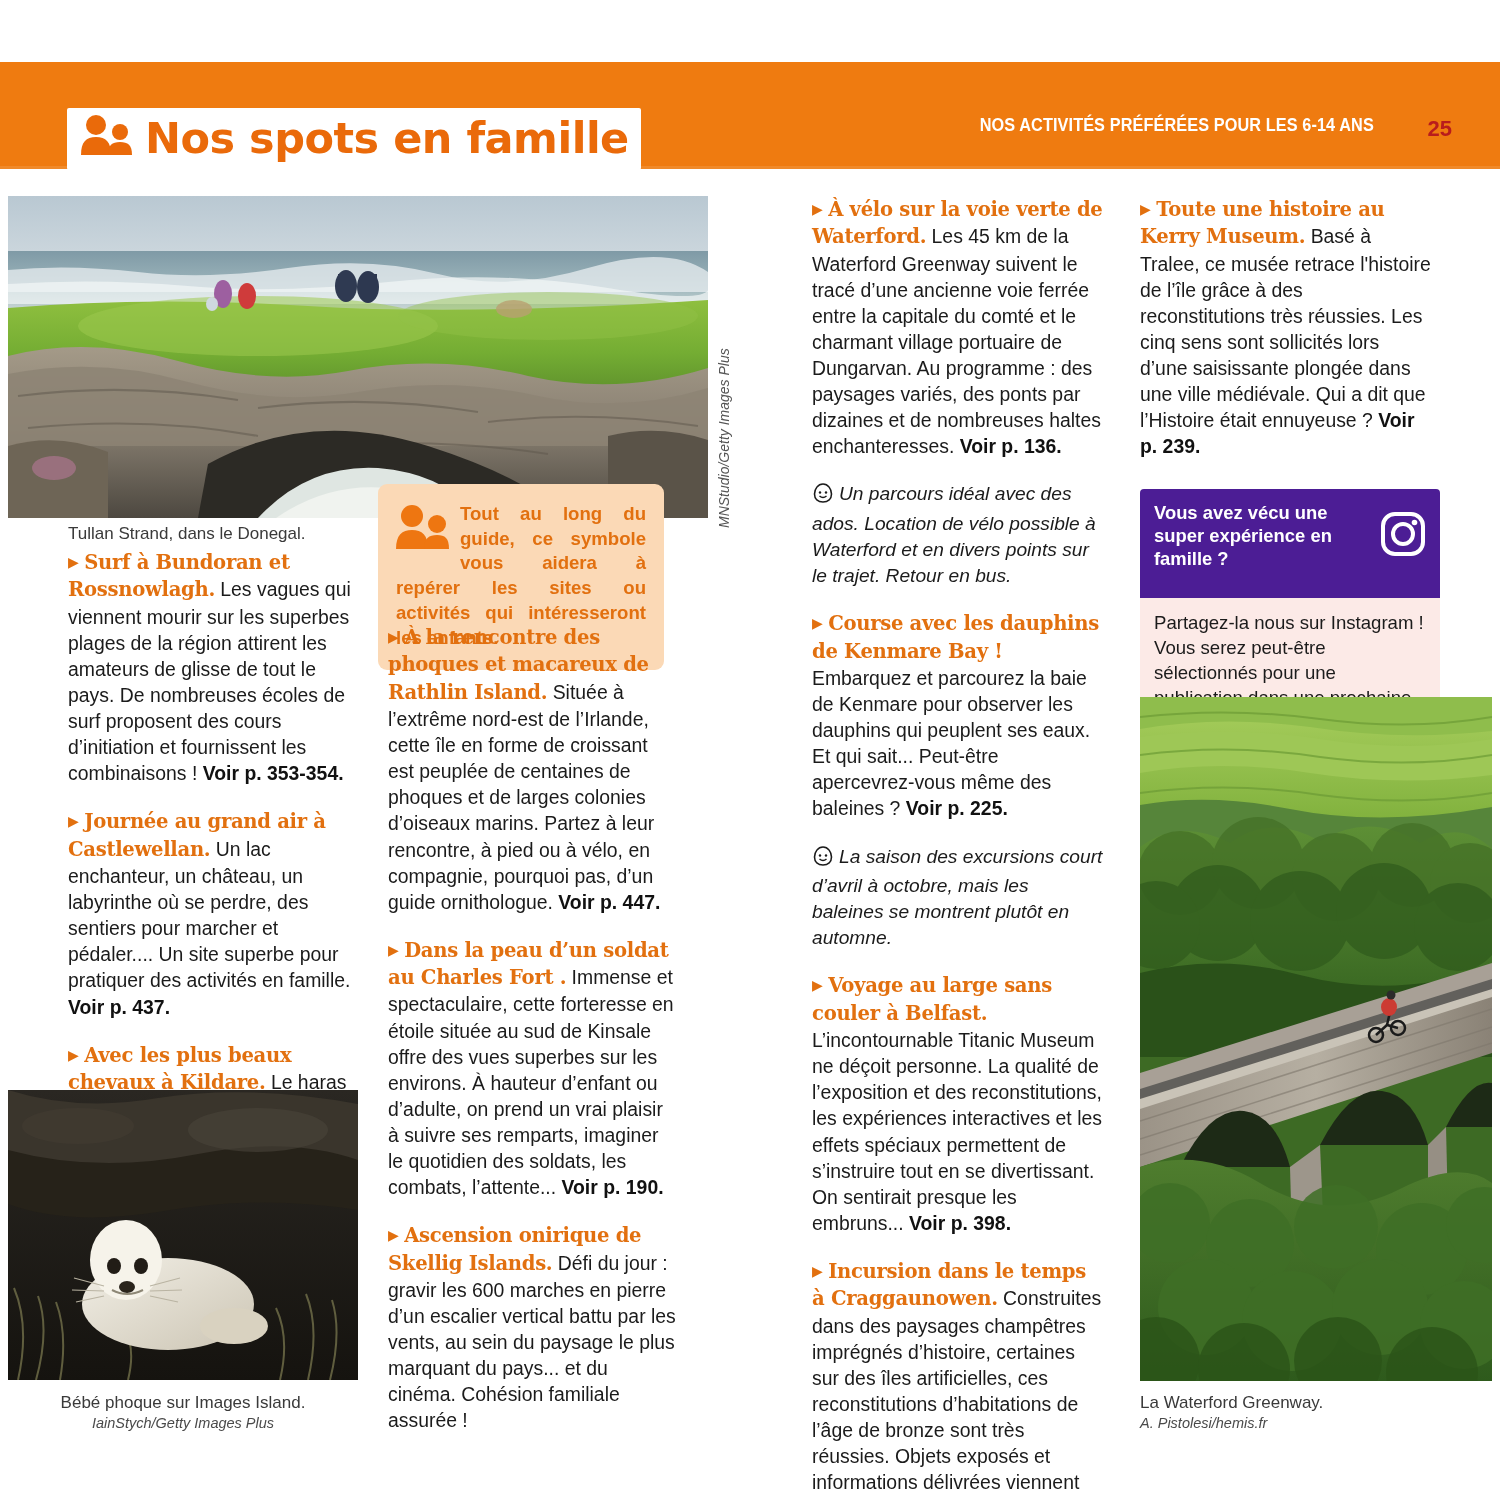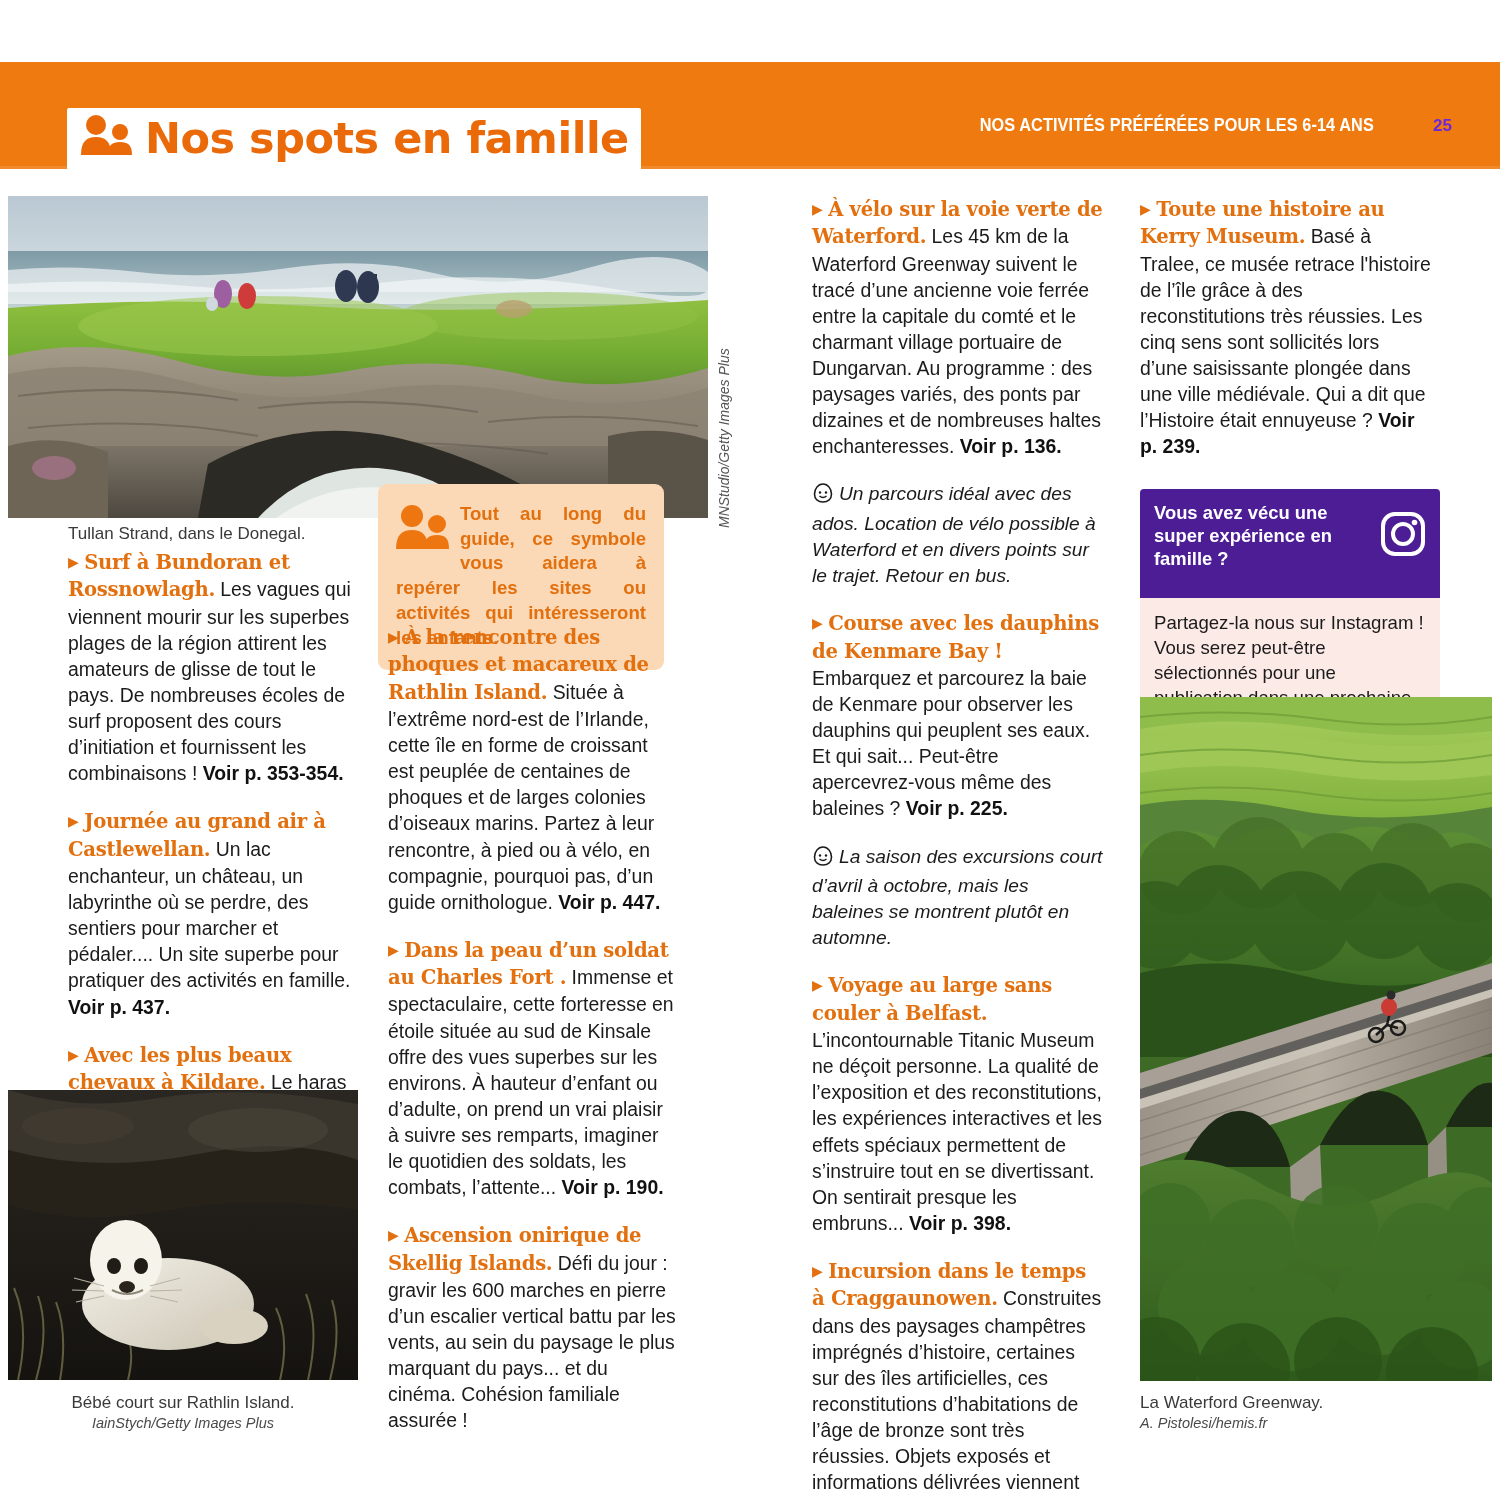--- a/index.html
+++ b/index.html
@@ -40,21 +40,21 @@
     color:#ffffff;
     font-size:17.5px;
     font-weight:bold;
     letter-spacing:0.1px;
     white-space:nowrap;
     transform:scaleX(0.93);
     transform-origin:right center;
   }
   .folio{
     position:absolute;right:48px;top:116px;
-    color:#6d28d9;font-size:17px;font-weight:bold;
+    color:#b91c1c;font-size:22px;font-weight:bold;
   }
 
   
   .col{position:absolute;}
   .body-txt{
     font-size:19.4px;
     line-height:1.345;
     color:#1b1b1b;
     text-align:left;
     margin:0 0 22px 0;
@@ -277,21 +277,21 @@
           <path d="M96 206 L68 212"></path>
         <path d="M142 196 L172 188"></path>
           <path d="M142 201 L174 200"></path>
           <path d="M142 206 L170 212"></path>
       </g>
       <ellipse cx="226" cy="236" rx="34" ry="18" fill="#d9d2c0"></ellipse>
     </g>
   </svg>
 </div>
 <div class="caption" style="left:8px;top:1392px;width:350px;text-align:center;">
-  <div>Bébé court sur Rathlin Island.</div>
+  <div>Bébé phoque sur Images Island.</div>
   <div class="credit">IainStych/Getty Images Plus</div>
 </div>
 
 <div class="callout">
   <span class="callout-icon">
     <svg width="54" height="48" viewBox="0 0 54 48">
       <circle cx="16" cy="12" r="11" fill="#ee7611"></circle>
       <path d="M0 45 C0 31 6 26 16 26 C26 26 32 31 32 45 Z" fill="#ee7611"></path>
       <circle cx="41" cy="20" r="9" fill="#ee7611"></circle>
       <path d="M28 45 C28 34 33 31 41 31 C49 31 53 34 53 45 Z" fill="#ee7611"></path>

